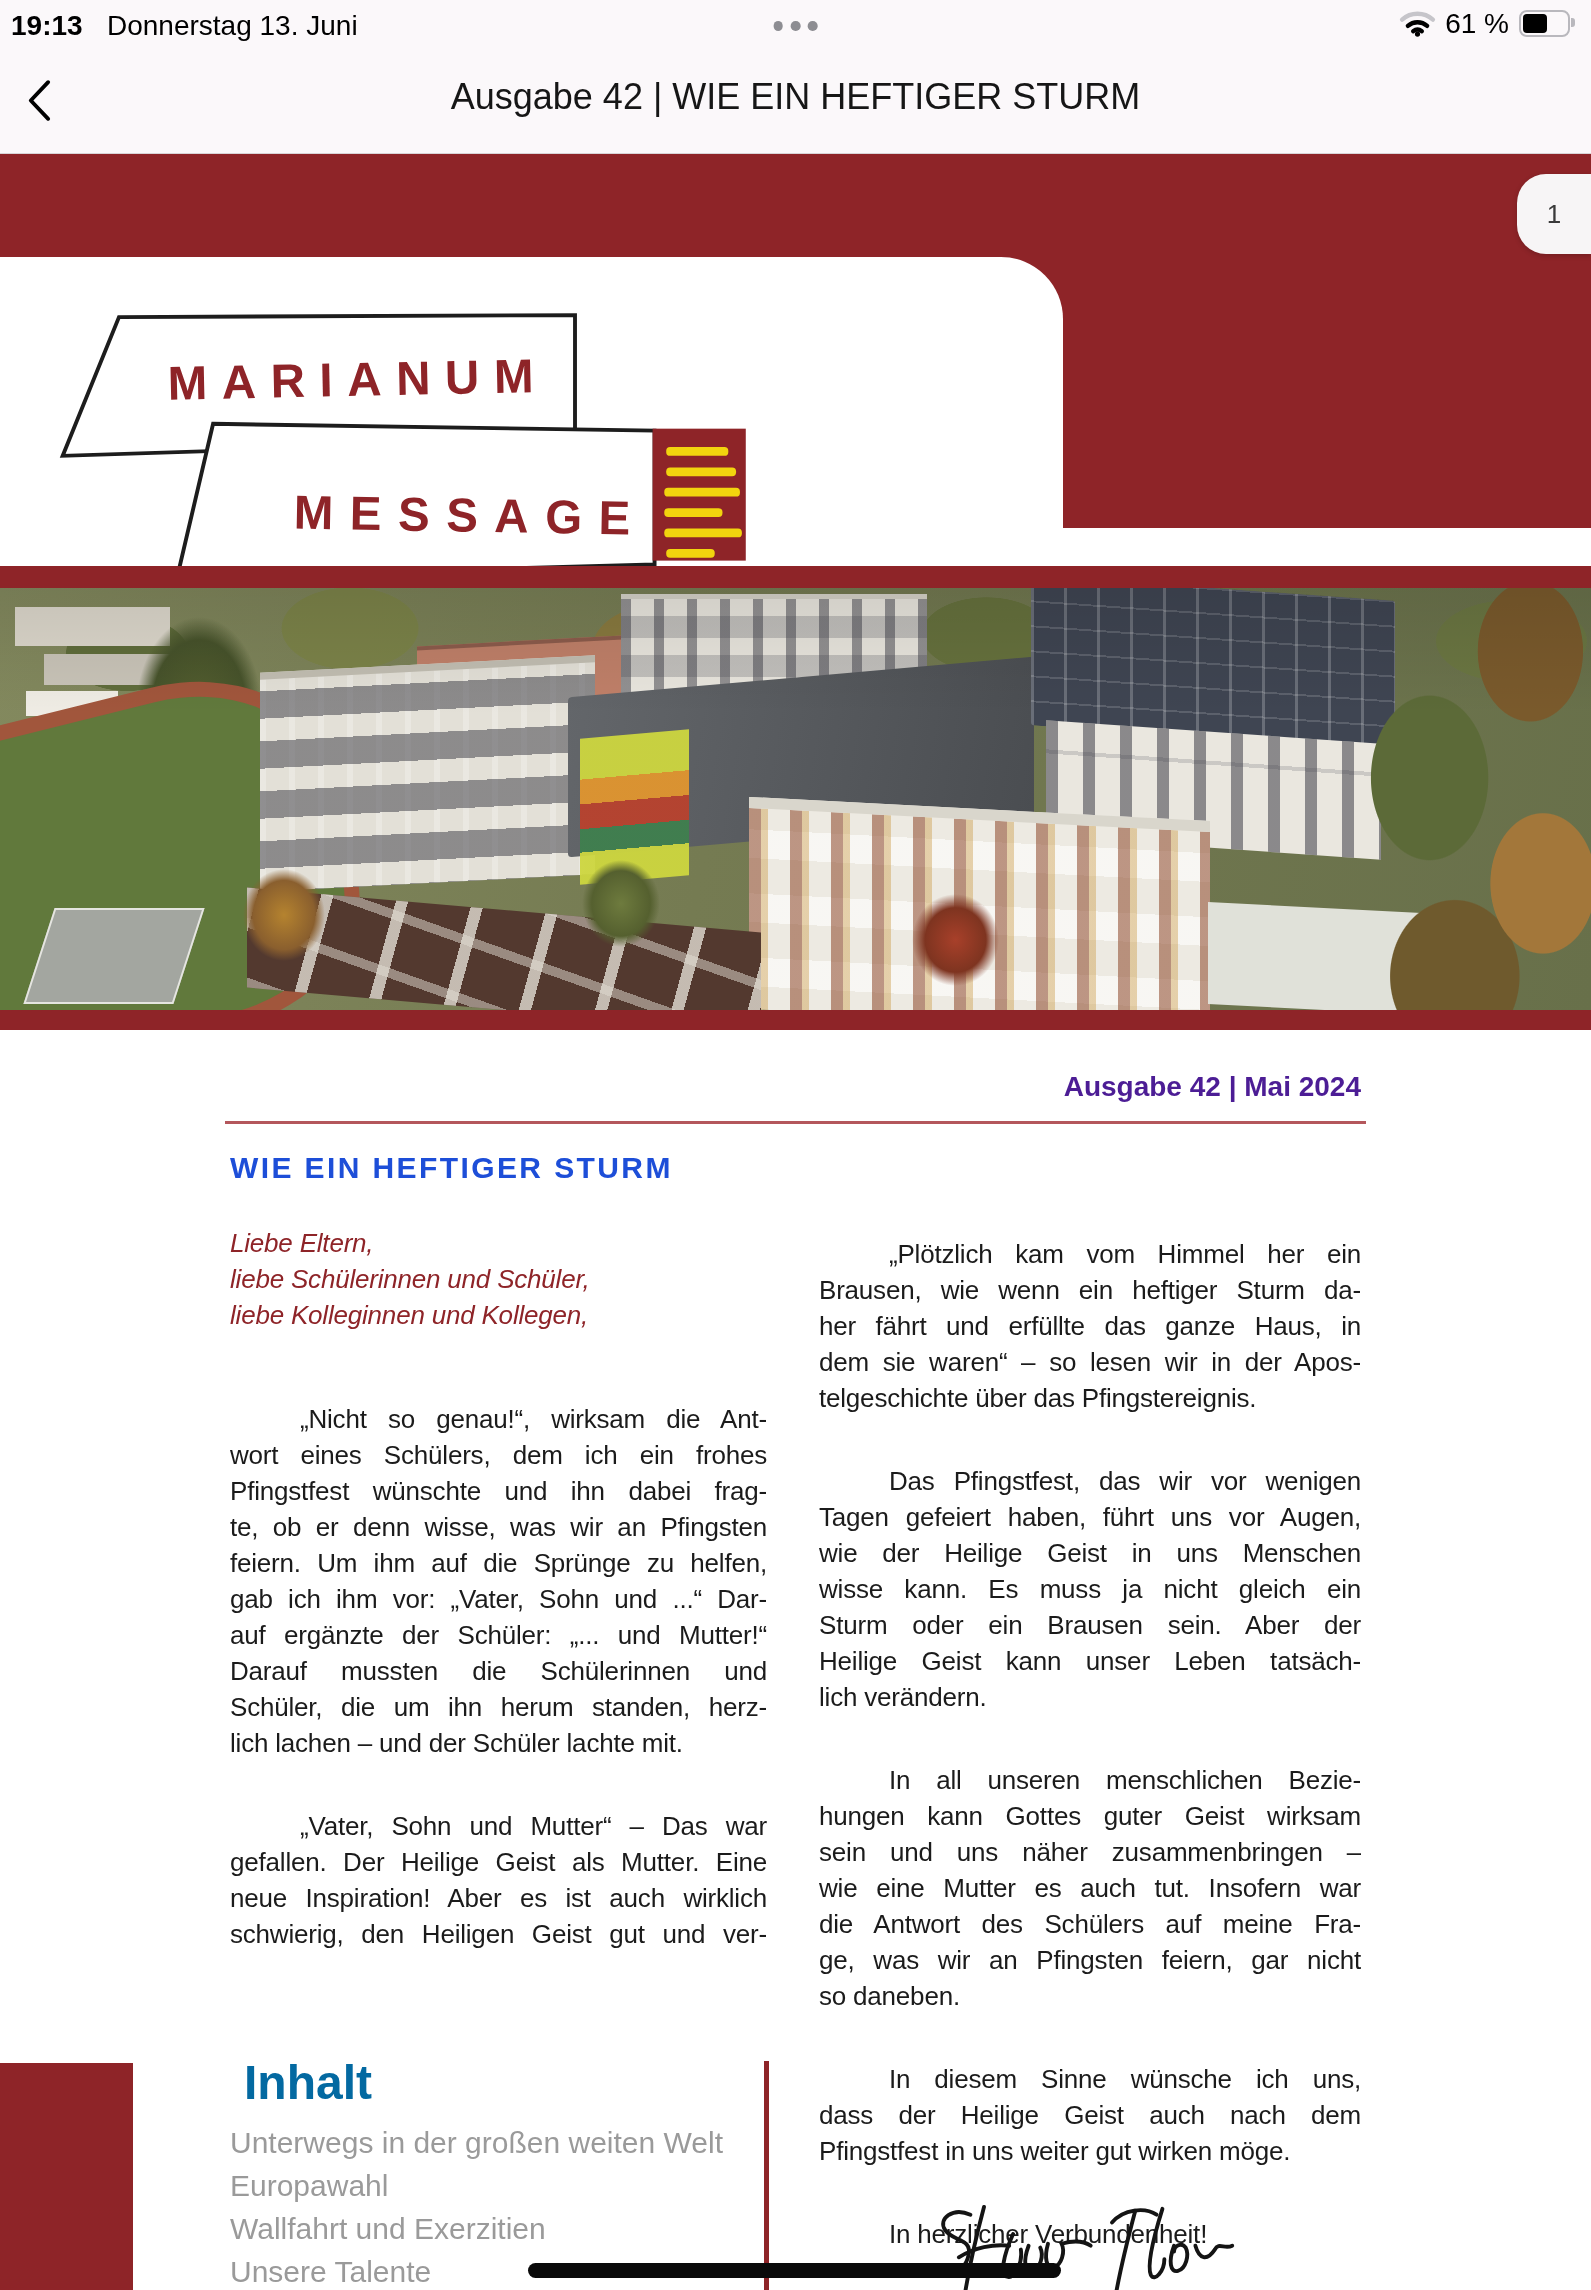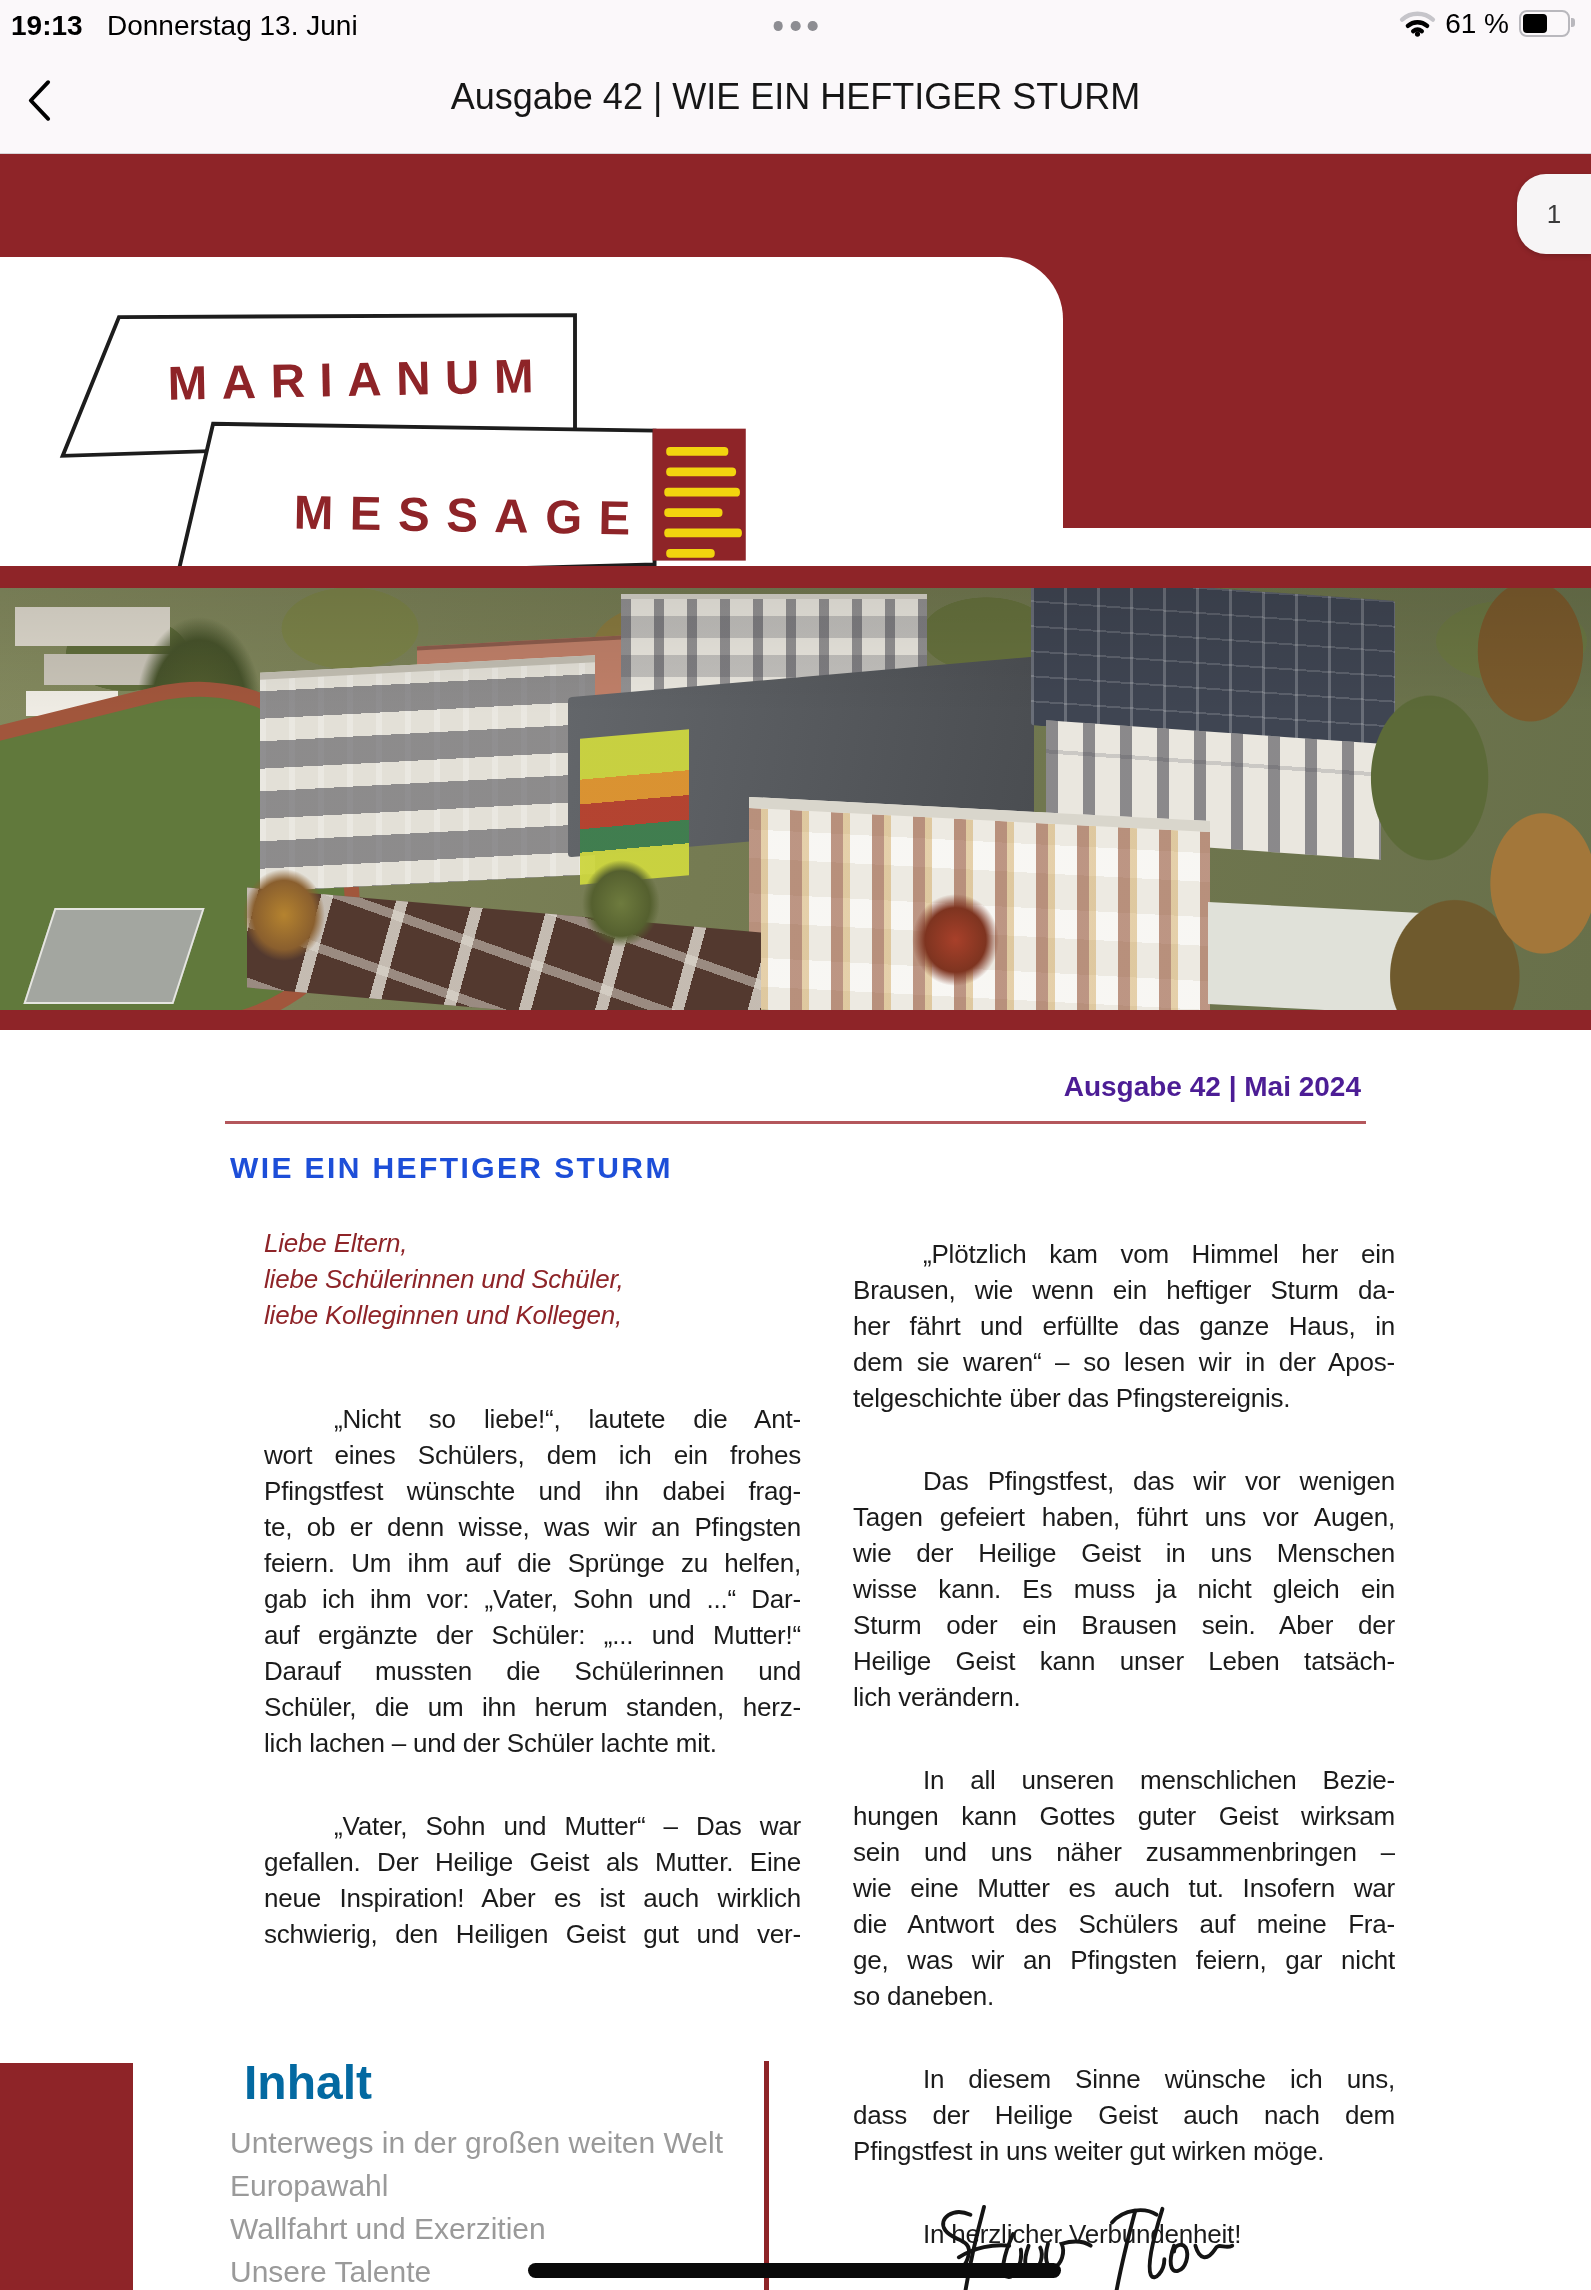--- a/index.html
+++ b/index.html
@@ -101,21 +101,21 @@
   .ph-shade{left:0;top:0;width:1591px;height:422px;pointer-events:none;
      background:linear-gradient(180deg,rgba(0,0,0,.10),rgba(0,0,0,0) 30%);}
 
   
   .issue-line{position:absolute;left:0;top:1071px;width:1361px;text-align:right;
               font-size:28px;font-weight:700;color:#4c1d95;}
   .rule{position:absolute;left:225px;top:1121px;width:1141px;height:2.9px;background:#b4575c;}
   .headline{position:absolute;left:230px;top:1151px;font-size:30px;font-weight:700;
             letter-spacing:2.4px;color:#1d4ed8;}
 
-  .col{position:absolute;font-size:26px;letter-spacing:-0.2px;color:#1b1b1b;margin-left:34px;}
+  .col{position:absolute;font-size:26px;letter-spacing:-0.2px;color:#1b1b1b;}
   .col-left{left:230px;top:1225px;width:537px;}
   .col-right{left:819px;top:1236px;width:542px;}
   .line{position:relative;text-align:justify;height:36px;line-height:36px;overflow:hidden;}
   .line::after{content:"";display:inline-block;width:100%;height:0;}
   .line.last{text-align:left;}
   .line.last::after{content:none;}
   .para{margin:0 0 47px 0;}
   .para .line.first{text-indent:70px;}
   .greeting{margin:0 0 68px 0;}
   .greeting .line{text-align:left;font-style:italic;color:#8e2428;}
@@ -226,21 +226,21 @@
   <div class="headline">WIE EIN HEFTIGER STURM</div>
 
   <div class="col col-left">
     <div class="greeting">
         <div class="line">Liebe Eltern,</div>
         <div class="line">liebe Schülerinnen und Schüler,</div>
         <div class="line last">liebe Kolleginnen und Kollegen,</div>
       </div>
     <div>
         <div class="para">
-          <div class="line first">„Nicht so liebe!“, lautete die Ant-</div>
+          <div class="line first">„Nicht so genau!“, wirksam die Ant-</div>
           <div class="line">wort eines Schülers, dem ich ein frohes</div>
           <div class="line">Pfingstfest wünschte und ihn dabei frag-</div>
           <div class="line">te, ob er denn wisse, was wir an Pfingsten</div>
           <div class="line">feiern. Um ihm auf die Sprünge zu helfen,</div>
           <div class="line">gab ich ihm vor: „Vater, Sohn und ...“ Dar-</div>
           <div class="line">auf ergänzte der Schüler: „... und Mutter!“</div>
           <div class="line">Darauf mussten die Schülerinnen und</div>
           <div class="line">Schüler, die um ihn herum standen, herz-</div>
           <div class="line last">lich lachen – und der Schüler lachte mit.</div>
         </div>

